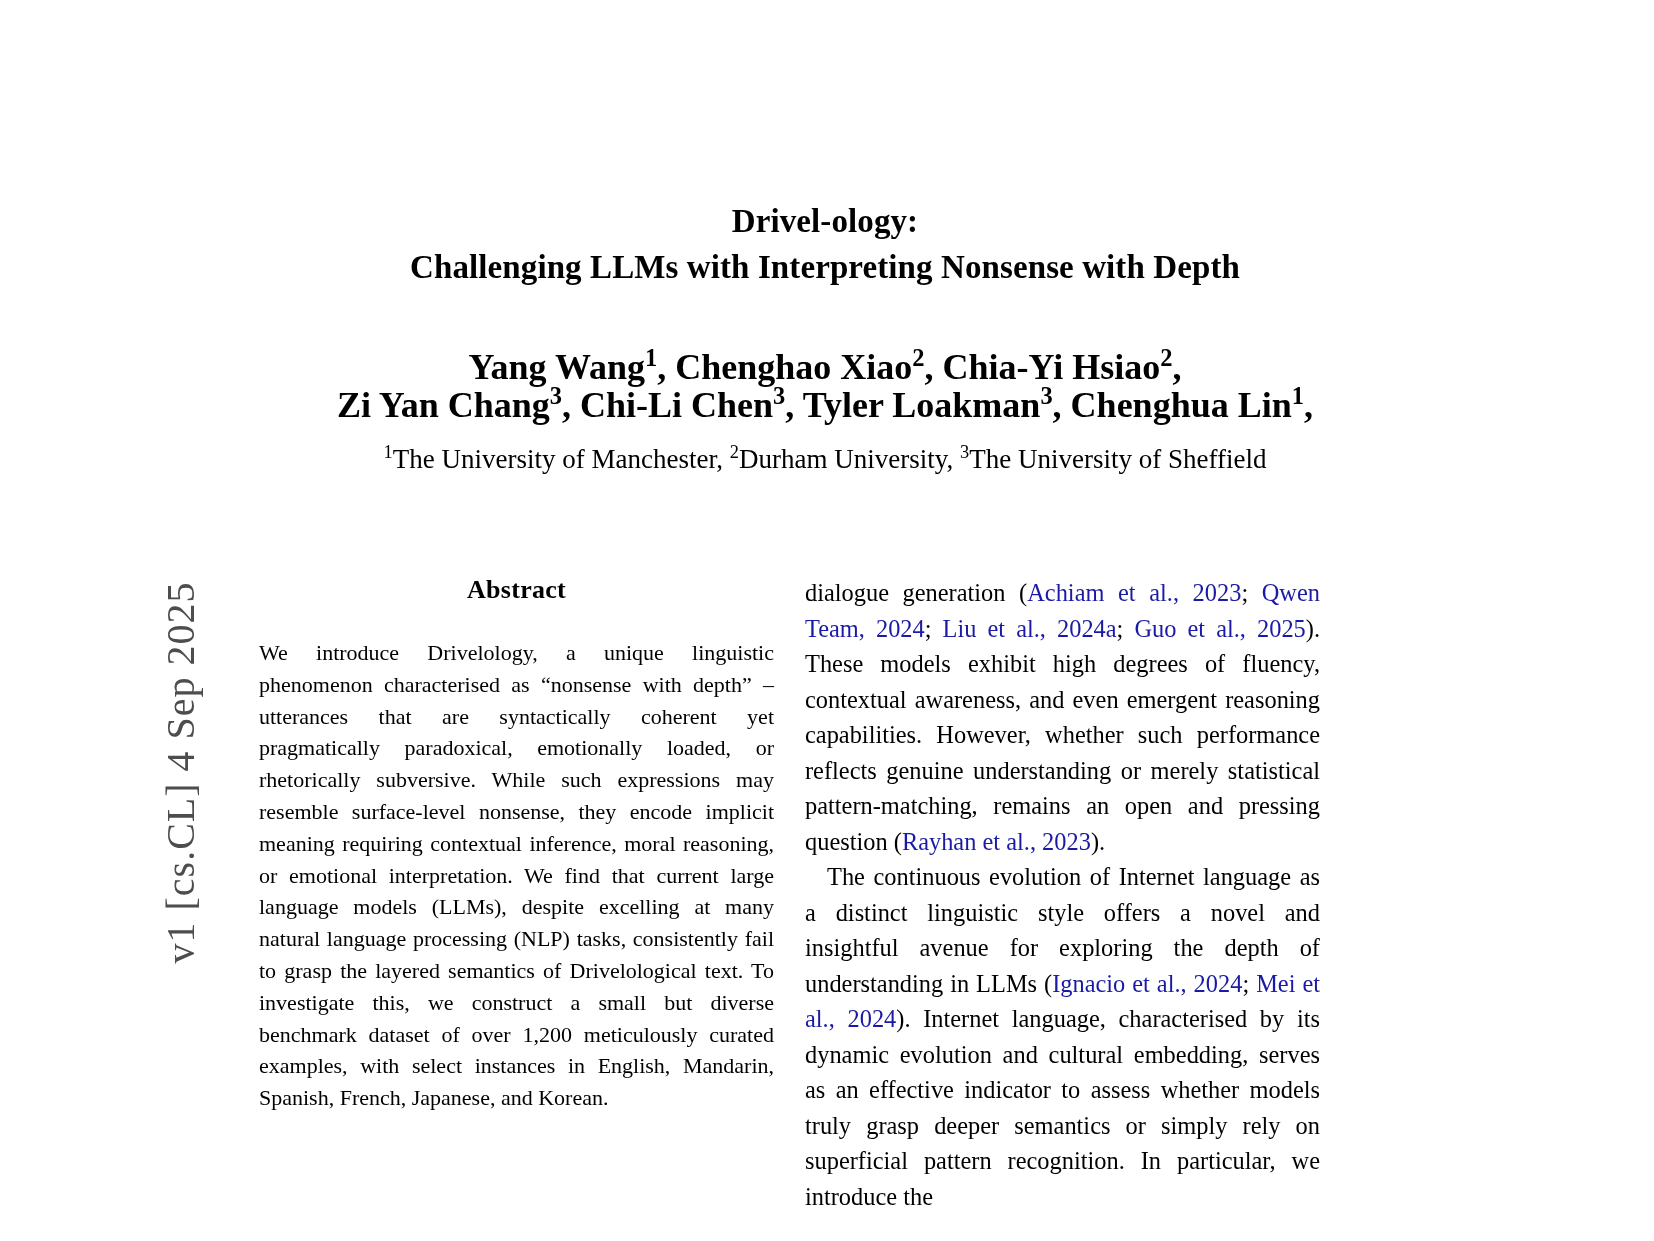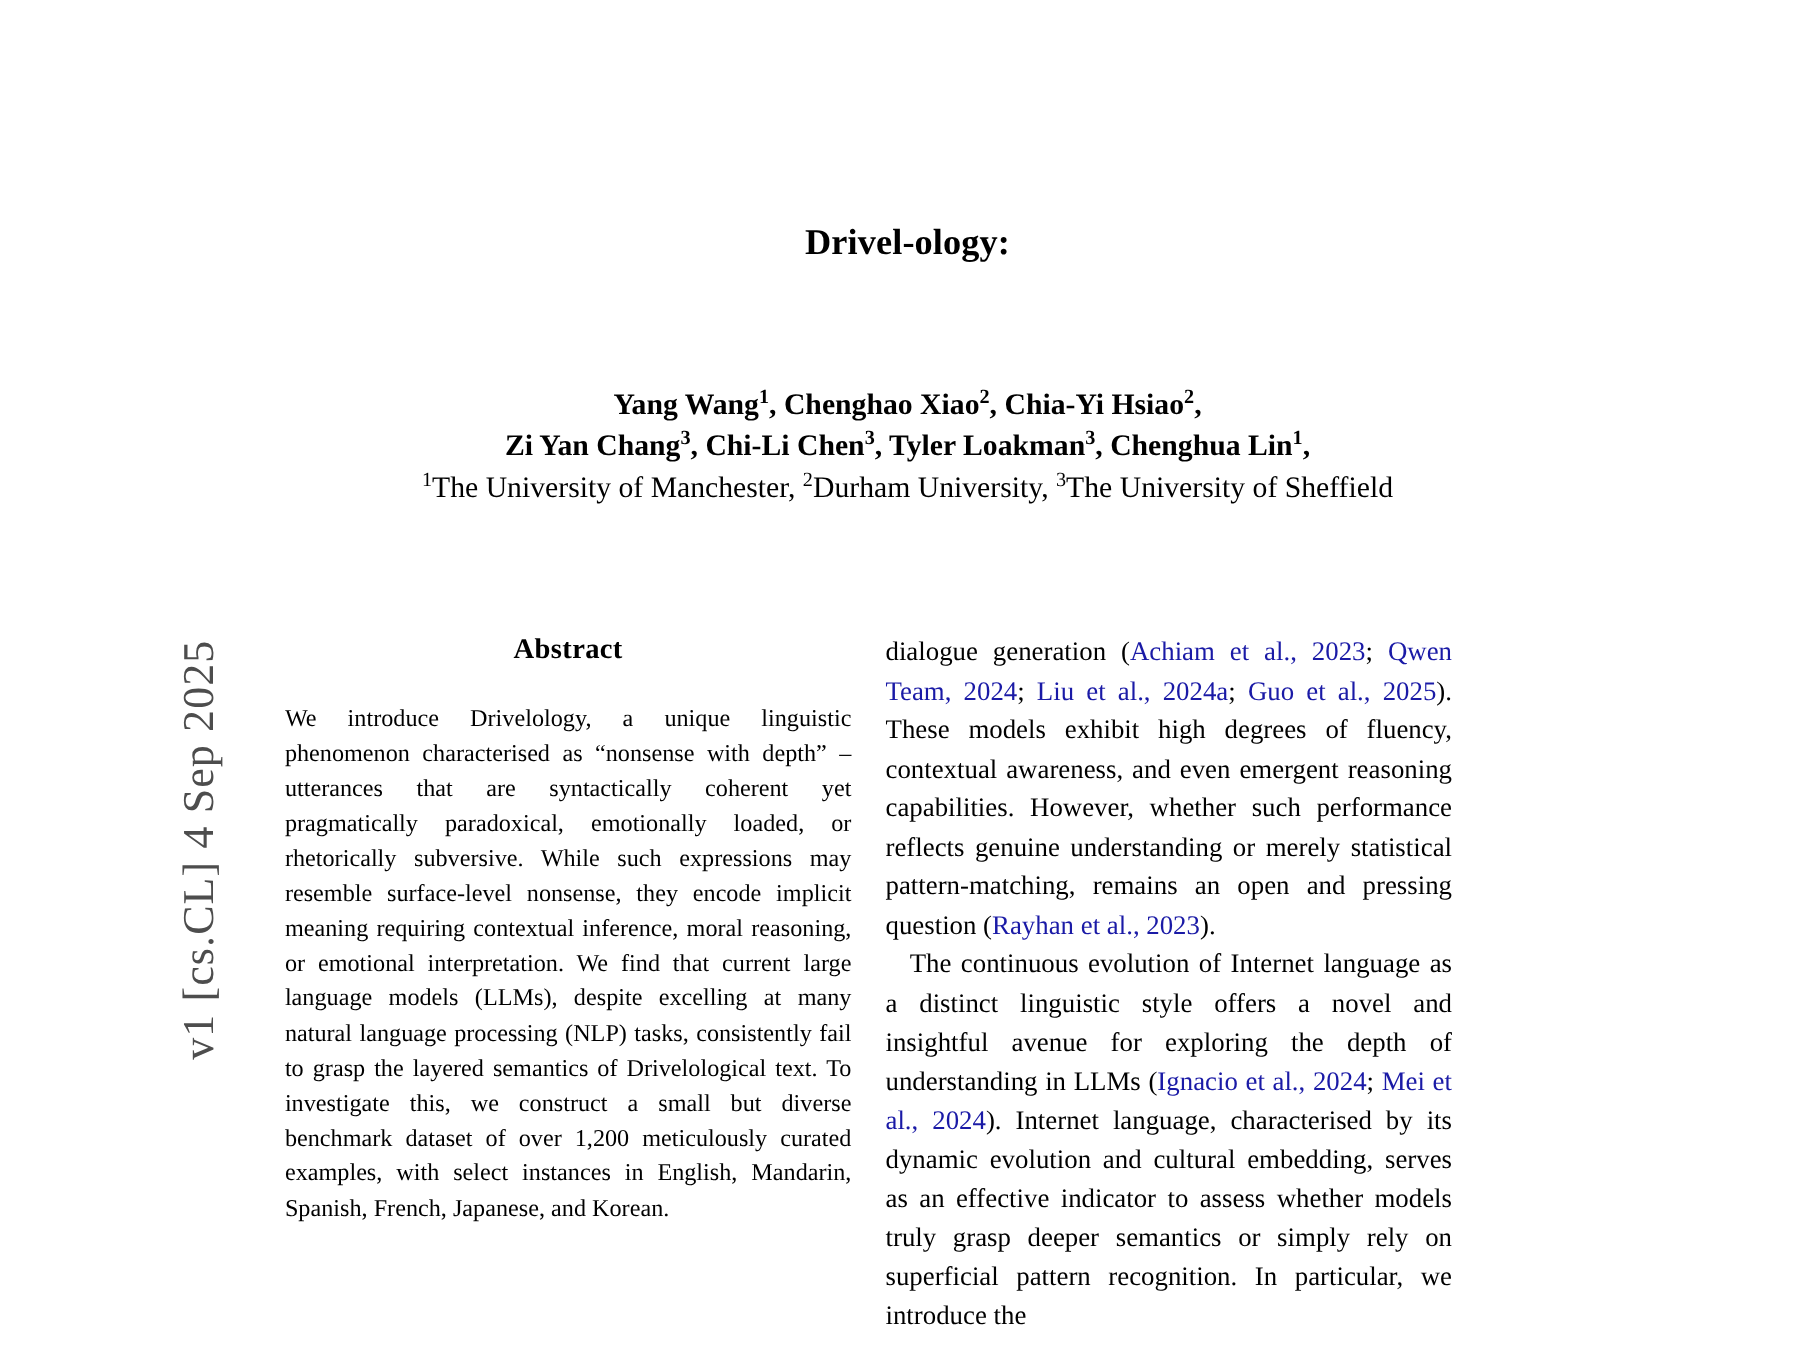--- a/index.html
+++ b/index.html
@@ -56,29 +56,29 @@
   }
 
   .authors-block {
     position: absolute;
     left: 230px;
     top: 348px;
     width: 1190px;
     text-align: center;
   }
   .author-line {
-    font-size: 27px;
+    font-size: 36px;
     font-weight: bold;
     line-height: 38px;
   }
   .affil-line {
     font-size: 27px;
     font-weight: normal;
     line-height: 38px;
-    margin-top: 0;
+    margin-top: 16px;
   }
   sup {
     font-size: 0.68em;
     vertical-align: super;
     line-height: 0;
   }
 
   .columns {
     position: absolute;
     left: 230px;
@@ -124,20 +124,21 @@
 </style>
 </head>
 <body>
 
 <div class="page">
 
   <div class="arxiv-stamp">v1  [cs.CL]  4 Sep 2025</div>
 
   <div class="title-block">
     <div class="title-line">Drivel-ology:</div>
+    <div class="title-line">Challenging LLMs with Interpreting Nonsense with Depth</div>
   </div>
 
   <div class="authors-block">
     <div class="author-line">
       <span>Yang Wang</span><sup>1</sup><span>, </span><span>Chenghao Xiao</span><sup>2</sup><span>, </span><span>Chia-Yi Hsiao</span><sup>2</sup><span>,</span>
     </div>
     <div class="author-line">
       <span>Zi Yan Chang</span><sup>3</sup><span>, </span><span>Chi-Li Chen</span><sup>3</sup><span>, </span><span>Tyler Loakman</span><sup>3</sup><span>, </span><span>Chenghua Lin</span><sup>1</sup><span>,</span>
     </div>
     <div class="affil-line">

